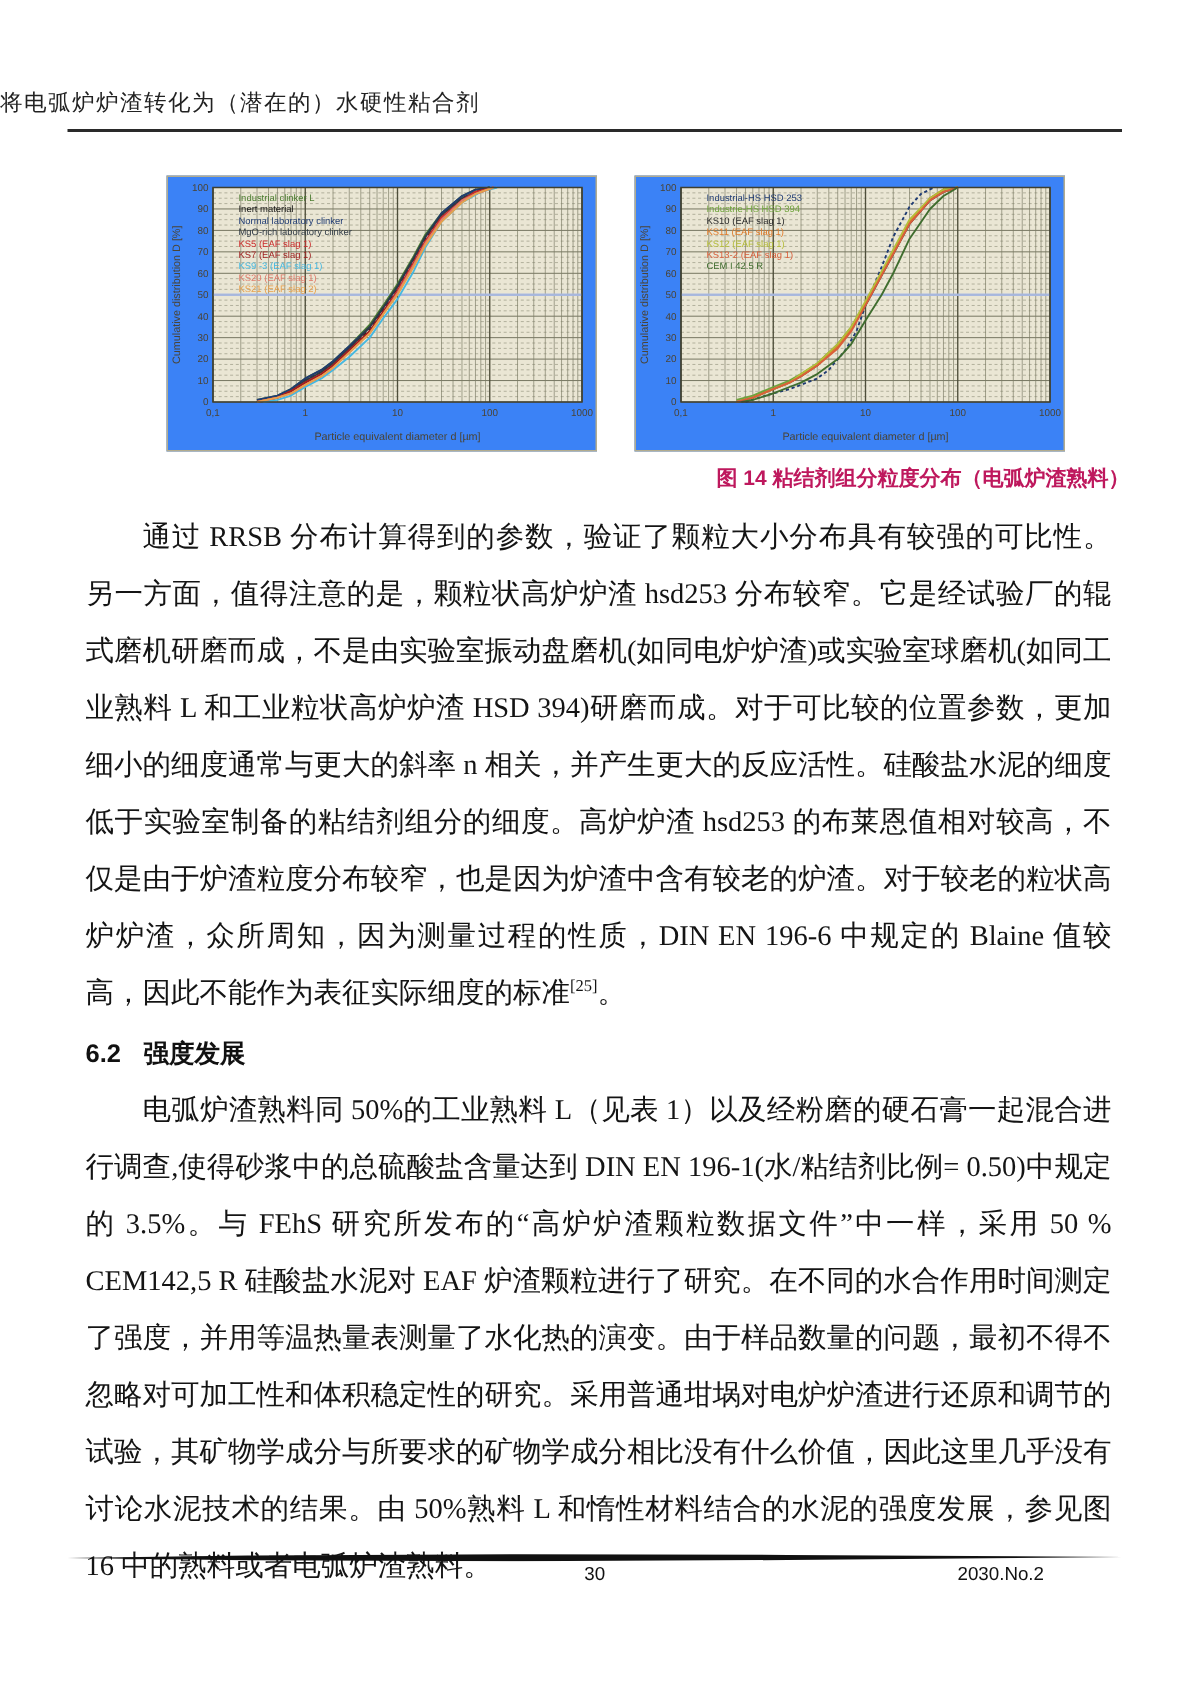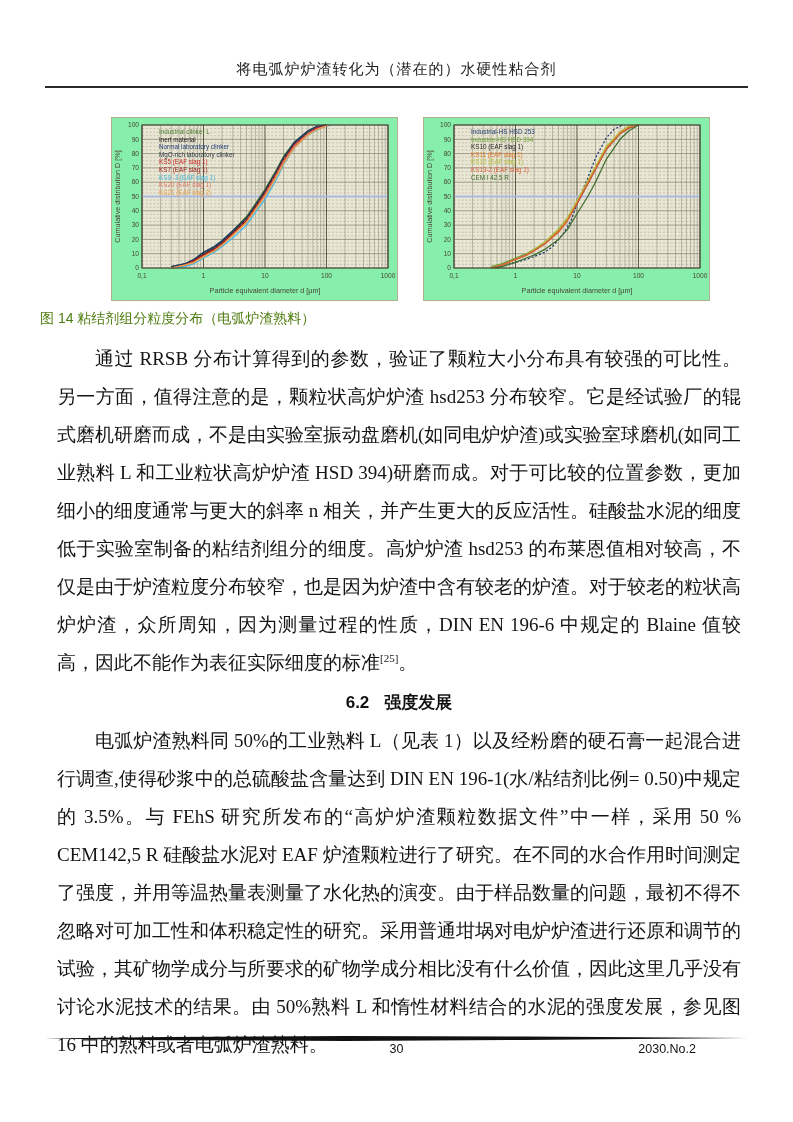--- a/index.html
+++ b/index.html
@@ -2,40 +2,40 @@
 <html><head>
 <meta charset="utf-8">
 <style>
   html,body{margin:0;padding:0;background:#fff;}
   .page{
     position:relative;width:793px;height:1122px;background:#ffffff;
     font-family:"Liberation Serif","DejaVu Serif",serif;color:#111;overflow:hidden;
   }
   .header{padding-top:58px;}
   .header-title{
-    text-align:center;font-size:15px;letter-spacing:1px;color:#222;height:22px;line-height:22px;
+    text-align:left;font-size:15px;letter-spacing:1px;color:#222;height:22px;line-height:22px;
   }
   .header-rule{margin:6px 45px 0 45px;border-bottom:2px solid #2a2a2a;}
   .charts-row{display:flex;gap:25px;margin:29px 0 0 111px;}
   .chart-box{
-    width:287px;height:184px;background:#86efac;border:1px solid #b3ac8e;
+    width:287px;height:184px;background:#3b82f6;border:1px solid #b3ac8e;
     box-sizing:border-box;
   }
   .chart-box svg{display:block;}
   .captions-row{display:flex;margin:9px 40px 0 40px;}
-  .captions-row .cap{flex:1;text-align:left;font-family:"Liberation Sans","DejaVu Sans",sans-serif;
-    font-weight:400;font-size:14px;color:#4d7c0f;}
+  .captions-row .cap{flex:1;text-align:right;font-family:"Liberation Sans","DejaVu Sans",sans-serif;
+    font-weight:700;font-size:14px;color:#be185d;}
   .body-text{margin:12px 52px 0 57px;}
   .para{
     margin:0;font-size:19px;line-height:38px;text-align:justify;text-indent:2em;color:#141414;
   }
   .para sup{font-size:11px;vertical-align:super;line-height:0;}
   .section-heading{
     margin:8px 0 6px 0;font-family:"Liberation Sans","DejaVu Sans",sans-serif;
-    font-size:17px;font-weight:700;color:#111;line-height:26px;text-align:center;
+    font-size:17px;font-weight:700;color:#111;line-height:26px;
   }
   .section-heading .ht{margin-left:15px;}
   .footer{position:absolute;left:45px;right:45px;top:1036px;}
   .footer-rule{display:block;width:100%;height:5px;}
   .footer-row{position:relative;height:18px;margin-top:1px;
     font-family:"Liberation Sans","DejaVu Sans",sans-serif;font-size:12.5px;color:#111;}
   .footer-row .pg{position:absolute;left:0;right:0;text-align:center;}
   .footer-row .iss{position:absolute;right:52px;}
 </style>
 </head>

